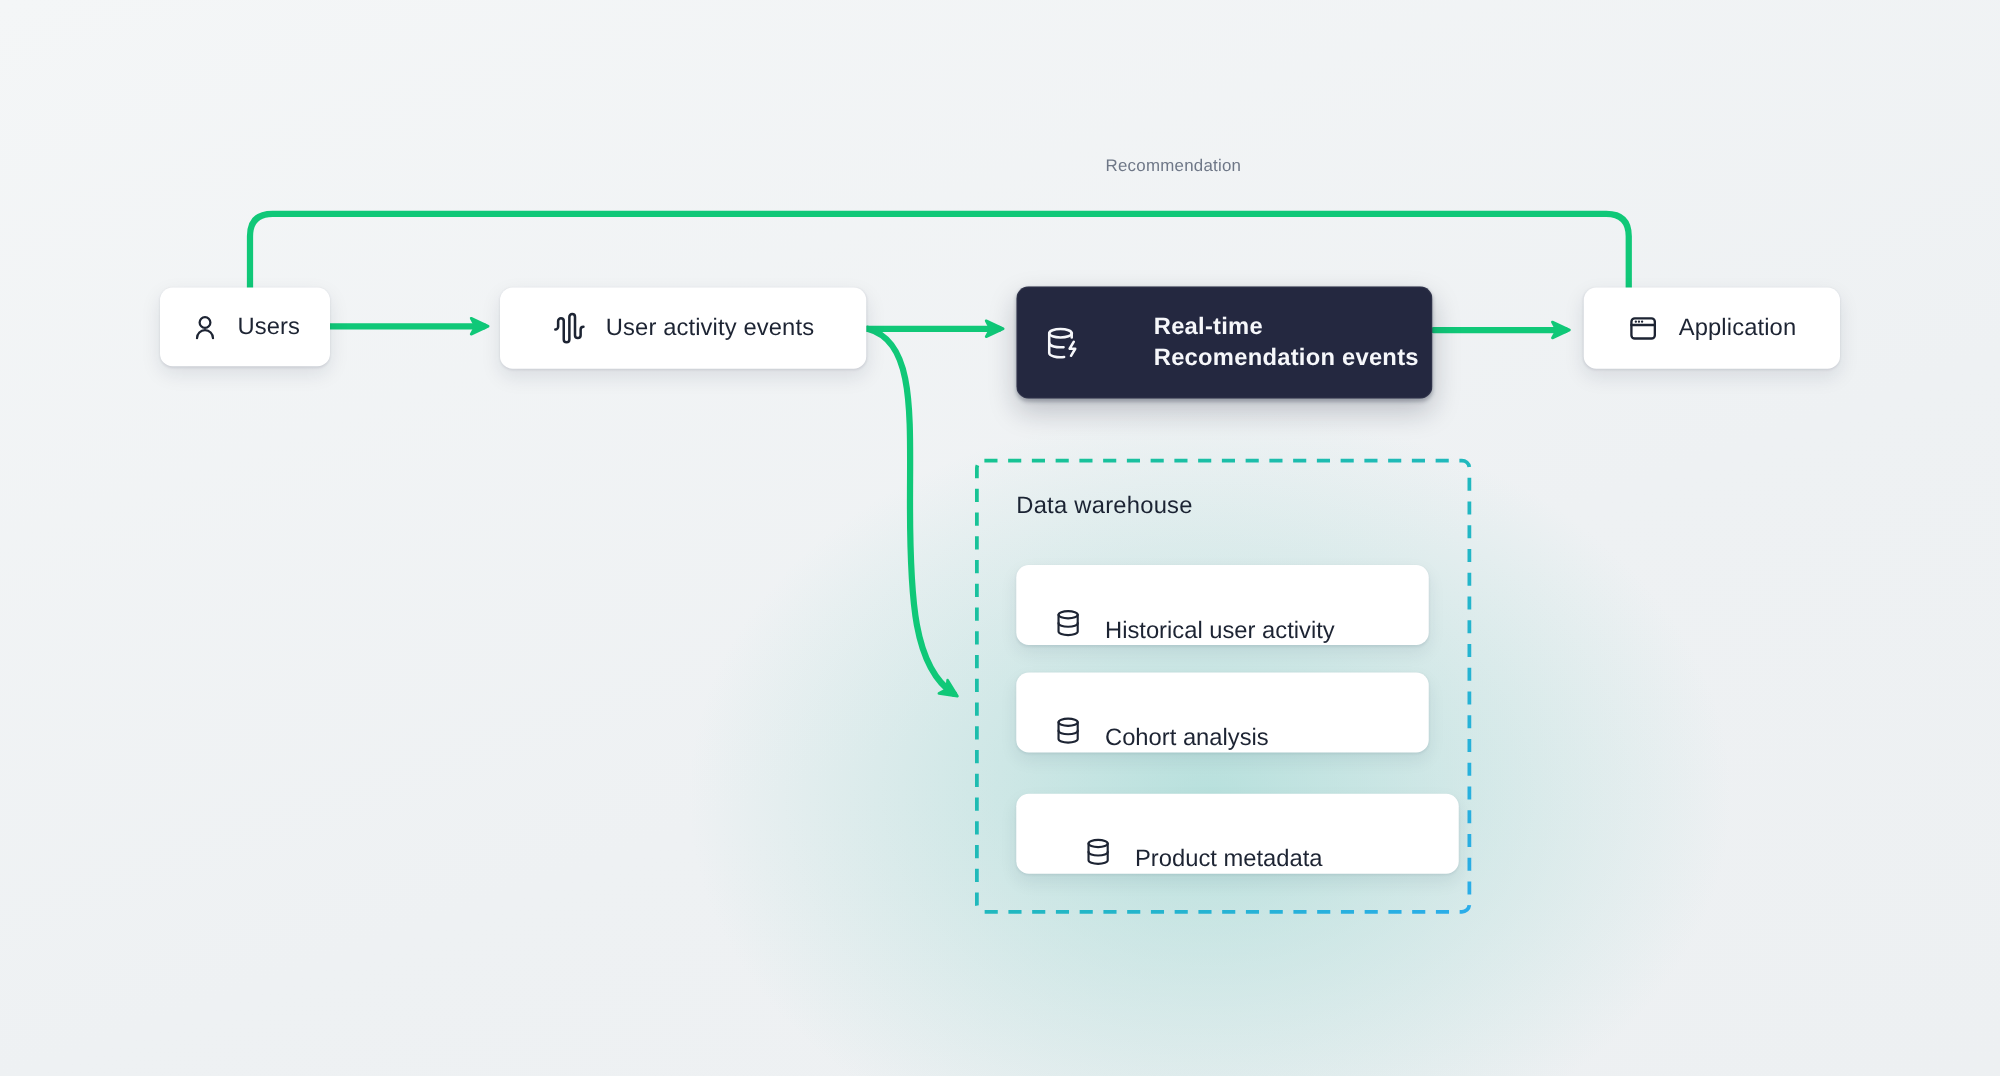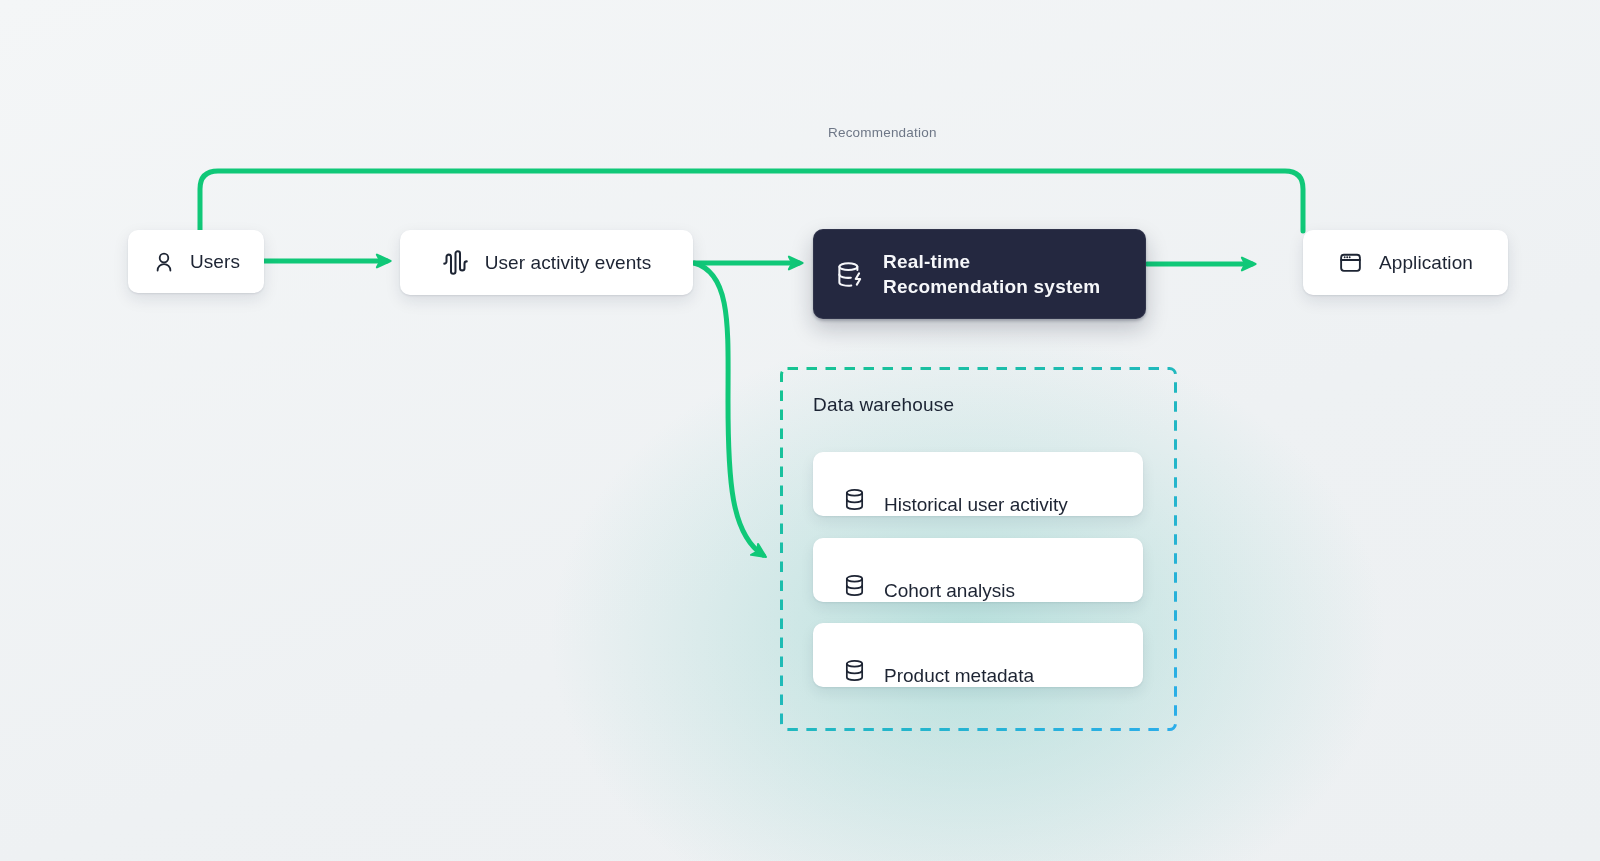--- a/index.html
+++ b/index.html
@@ -18,37 +18,38 @@
     box-shadow:0 1px 2px rgba(18,32,61,0.10),0 6px 16px rgba(18,32,61,0.10);
     color:#1d2433;font-size:19px;letter-spacing:0.1px;
   }
   .node .icn{display:flex;align-items:center;justify-content:center;flex:0 0 auto;}
   .node .icn svg{display:block;}
   .node .lbl{white-space:nowrap;}
   .node-dark{
     background:#242840;color:#f6f7fa;justify-content:flex-start;
     box-shadow:0 2px 3px rgba(16,22,44,0.25),0 10px 22px rgba(16,22,44,0.22);
     border:1px solid rgba(255,255,255,0.06);
+    gap:40px;
   }
   .node-dark .two-line{display:flex;flex-direction:column;line-height:25px;font-weight:600;letter-spacing:0.2px;}
   .gap14{margin-right:14px;} .gap16{margin-right:16px;} .gap18{margin-right:18px;} .gap20{margin-right:20px;}
   .warehouse-title{
     position:absolute;left:33px;top:27px;font-size:19px;color:#1b2333;letter-spacing:0.2px;
   }
   .warehouse{position:absolute;left:780px;top:367px;width:397px;height:364px;}
   .wh-item{
     position:absolute;left:33px;width:330px;height:64px;
     display:flex;align-items:flex-end;justify-content:flex-start;padding:0;
     background:#fff;border-radius:10px;
     box-shadow:0 1px 2px rgba(18,32,61,0.08),0 6px 14px rgba(18,32,61,0.08);
     color:#1d2433;font-size:19px;
   }
   .wh-item .icn{margin-left:30px;}
   .float-label{
-    position:absolute;left:828px;top:125px;width:165px;text-align:left;
+    position:absolute;left:828px;top:125px;width:165px;text-align:right;
     font-size:13.5px;color:#6e7787;letter-spacing:0.2px;
   }
 </style>
 </head>
 <body>
 
 <div class="canvas">
 
   <svg class="wires" viewBox="0 0 1600 861">
     <defs>
@@ -100,25 +101,25 @@
       <svg width="27" height="27" viewBox="0 0 24 24" fill="none" stroke="#f6f7fa" stroke-width="1.8" stroke-linecap="round" stroke-linejoin="round">
         <ellipse cx="11" cy="5" rx="8" ry="3"></ellipse>
         <path d="M3 5v14a8 3 0 0 0 10.6 2.84"></path>
         <path d="M3 12a8 3 0 0 0 10.2 2.87"></path>
         <path d="M19 5v3"></path>
         <path d="M20.5 11l-3 5h4l-3 5"></path>
       </svg>
     </span>
     <span class="two-line">
       <span>Real-time</span>
-      <span>Recomendation system</span>
+      <span>Recomendation events</span>
     </span>
   </div>
 
-  <div class="node" style="left:1267px;top:230px;width:205px;height:65px;margin-left:36px;">
+  <div class="node" style="left:1267px;top:230px;width:205px;height:65px;">
     <span class="icn gap16">
       <svg width="25" height="25" viewBox="0 0 24 24" fill="none" stroke="#1d2433" stroke-width="1.8" stroke-linecap="round" stroke-linejoin="round">
         <rect x="3" y="4.5" width="18" height="15.5" rx="2.6"></rect>
         <path d="M3 9.6h18"></path>
         <path d="M6.4 7h.01M8.8 7h.01M11.2 7h.01"></path>
       </svg>
     </span>
     <span class="lbl">Application</span>
   </div>
 
@@ -140,21 +141,21 @@
       <span class="icn gap18">
         <svg width="23" height="23" viewBox="0 0 24 24" fill="none" stroke="#1d2433" stroke-width="1.8" stroke-linecap="round" stroke-linejoin="round">
           <ellipse cx="12" cy="5" rx="8" ry="3"></ellipse>
           <path d="M4 5v14a8 3 0 0 0 16 0V5"></path>
           <path d="M4 12a8 3 0 0 0 16 0"></path>
         </svg>
       </span>
       <span class="lbl">Cohort analysis</span>
     </div>
 
-    <div class="wh-item" style="top:256px;">
+    <div class="wh-item" style="top:268px;padding-left:24px;">
       <span class="icn gap18">
         <svg width="23" height="23" viewBox="0 0 24 24" fill="none" stroke="#1d2433" stroke-width="1.8" stroke-linecap="round" stroke-linejoin="round">
           <ellipse cx="12" cy="5" rx="8" ry="3"></ellipse>
           <path d="M4 5v14a8 3 0 0 0 16 0V5"></path>
           <path d="M4 12a8 3 0 0 0 16 0"></path>
         </svg>
       </span>
       <span class="lbl">Product metadata</span>
     </div>
   </div>

